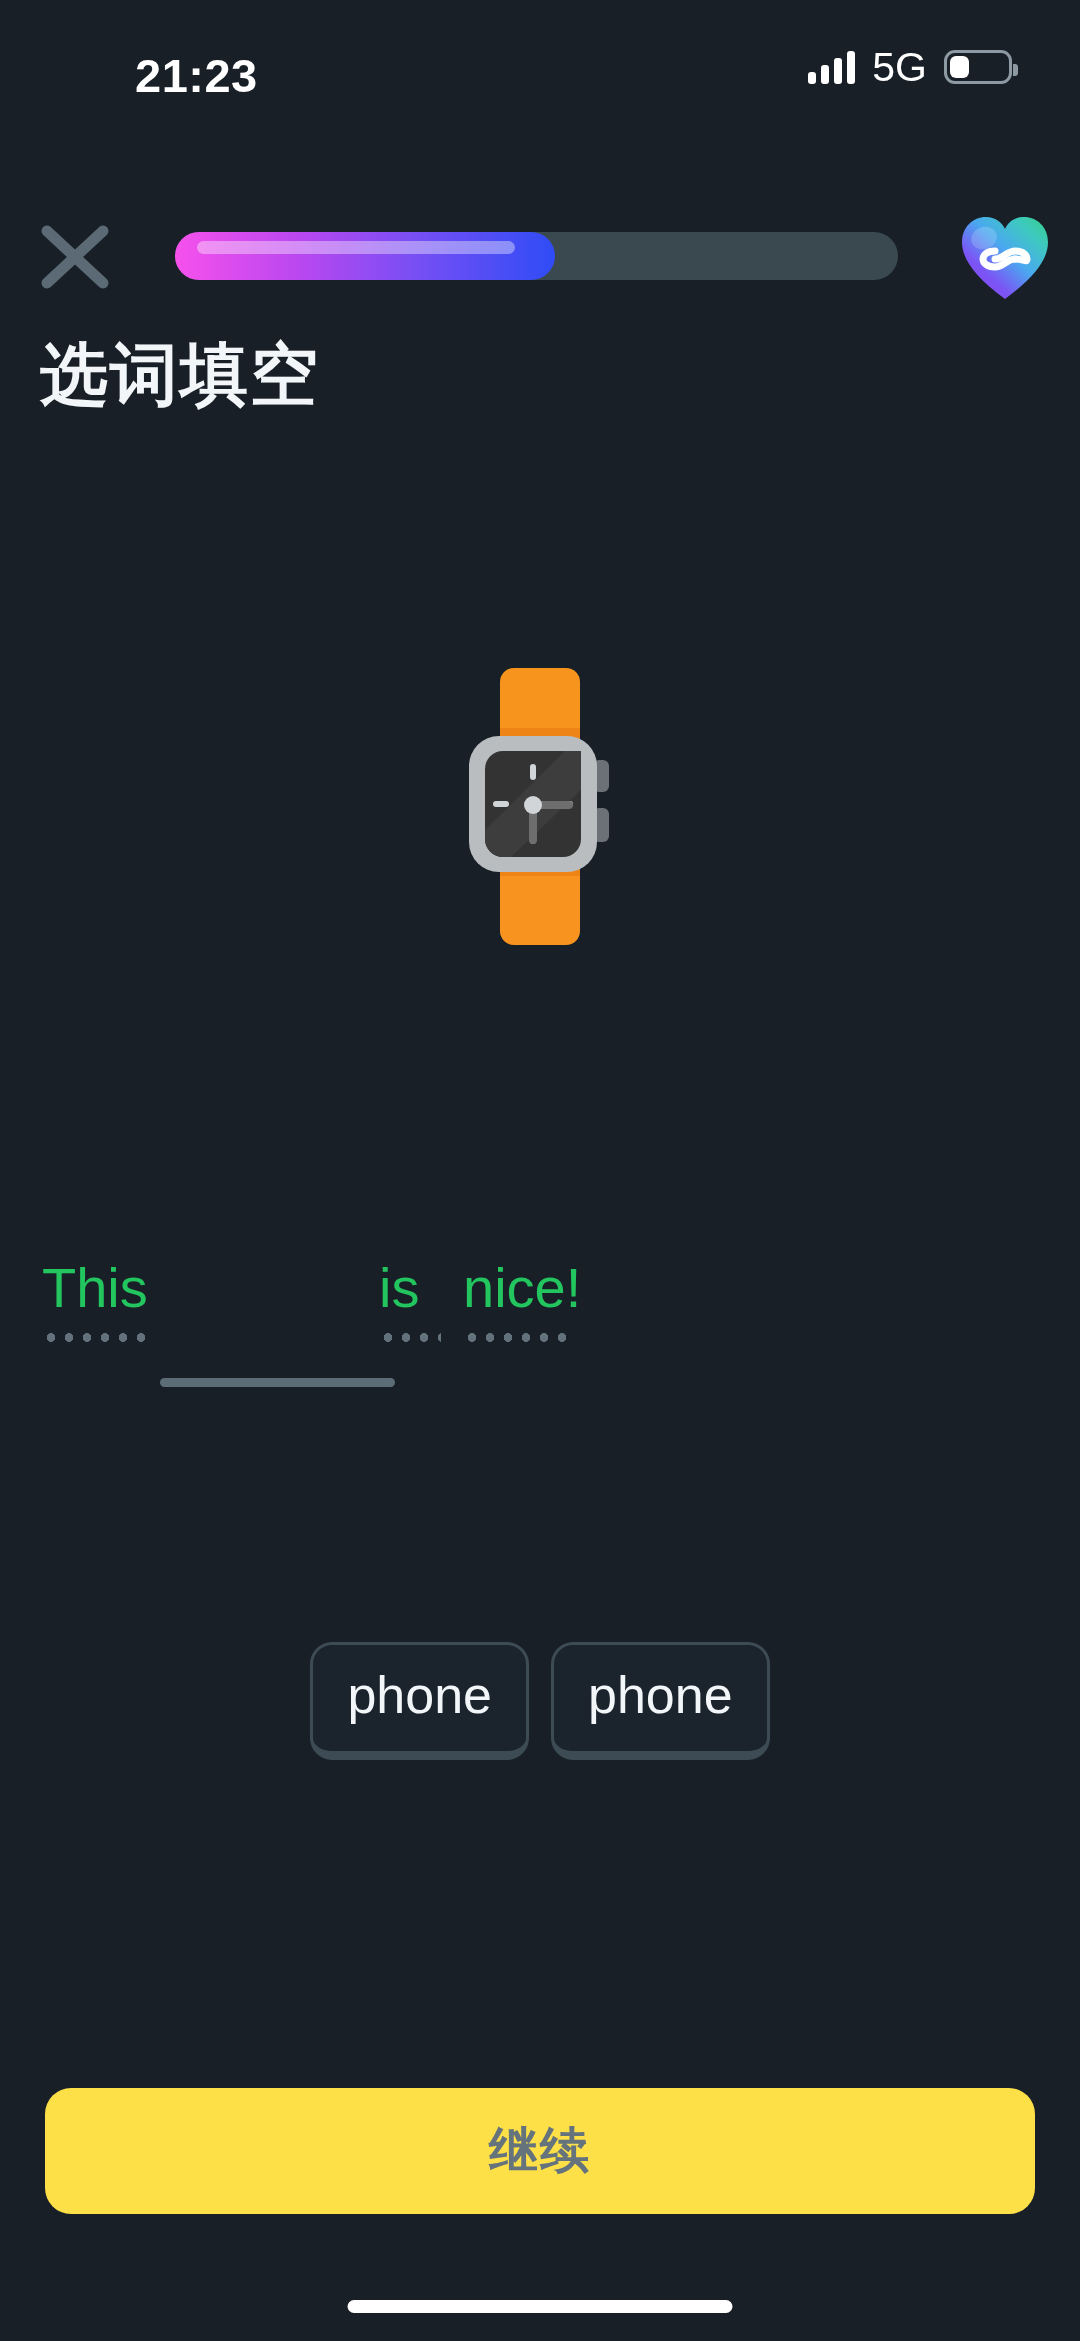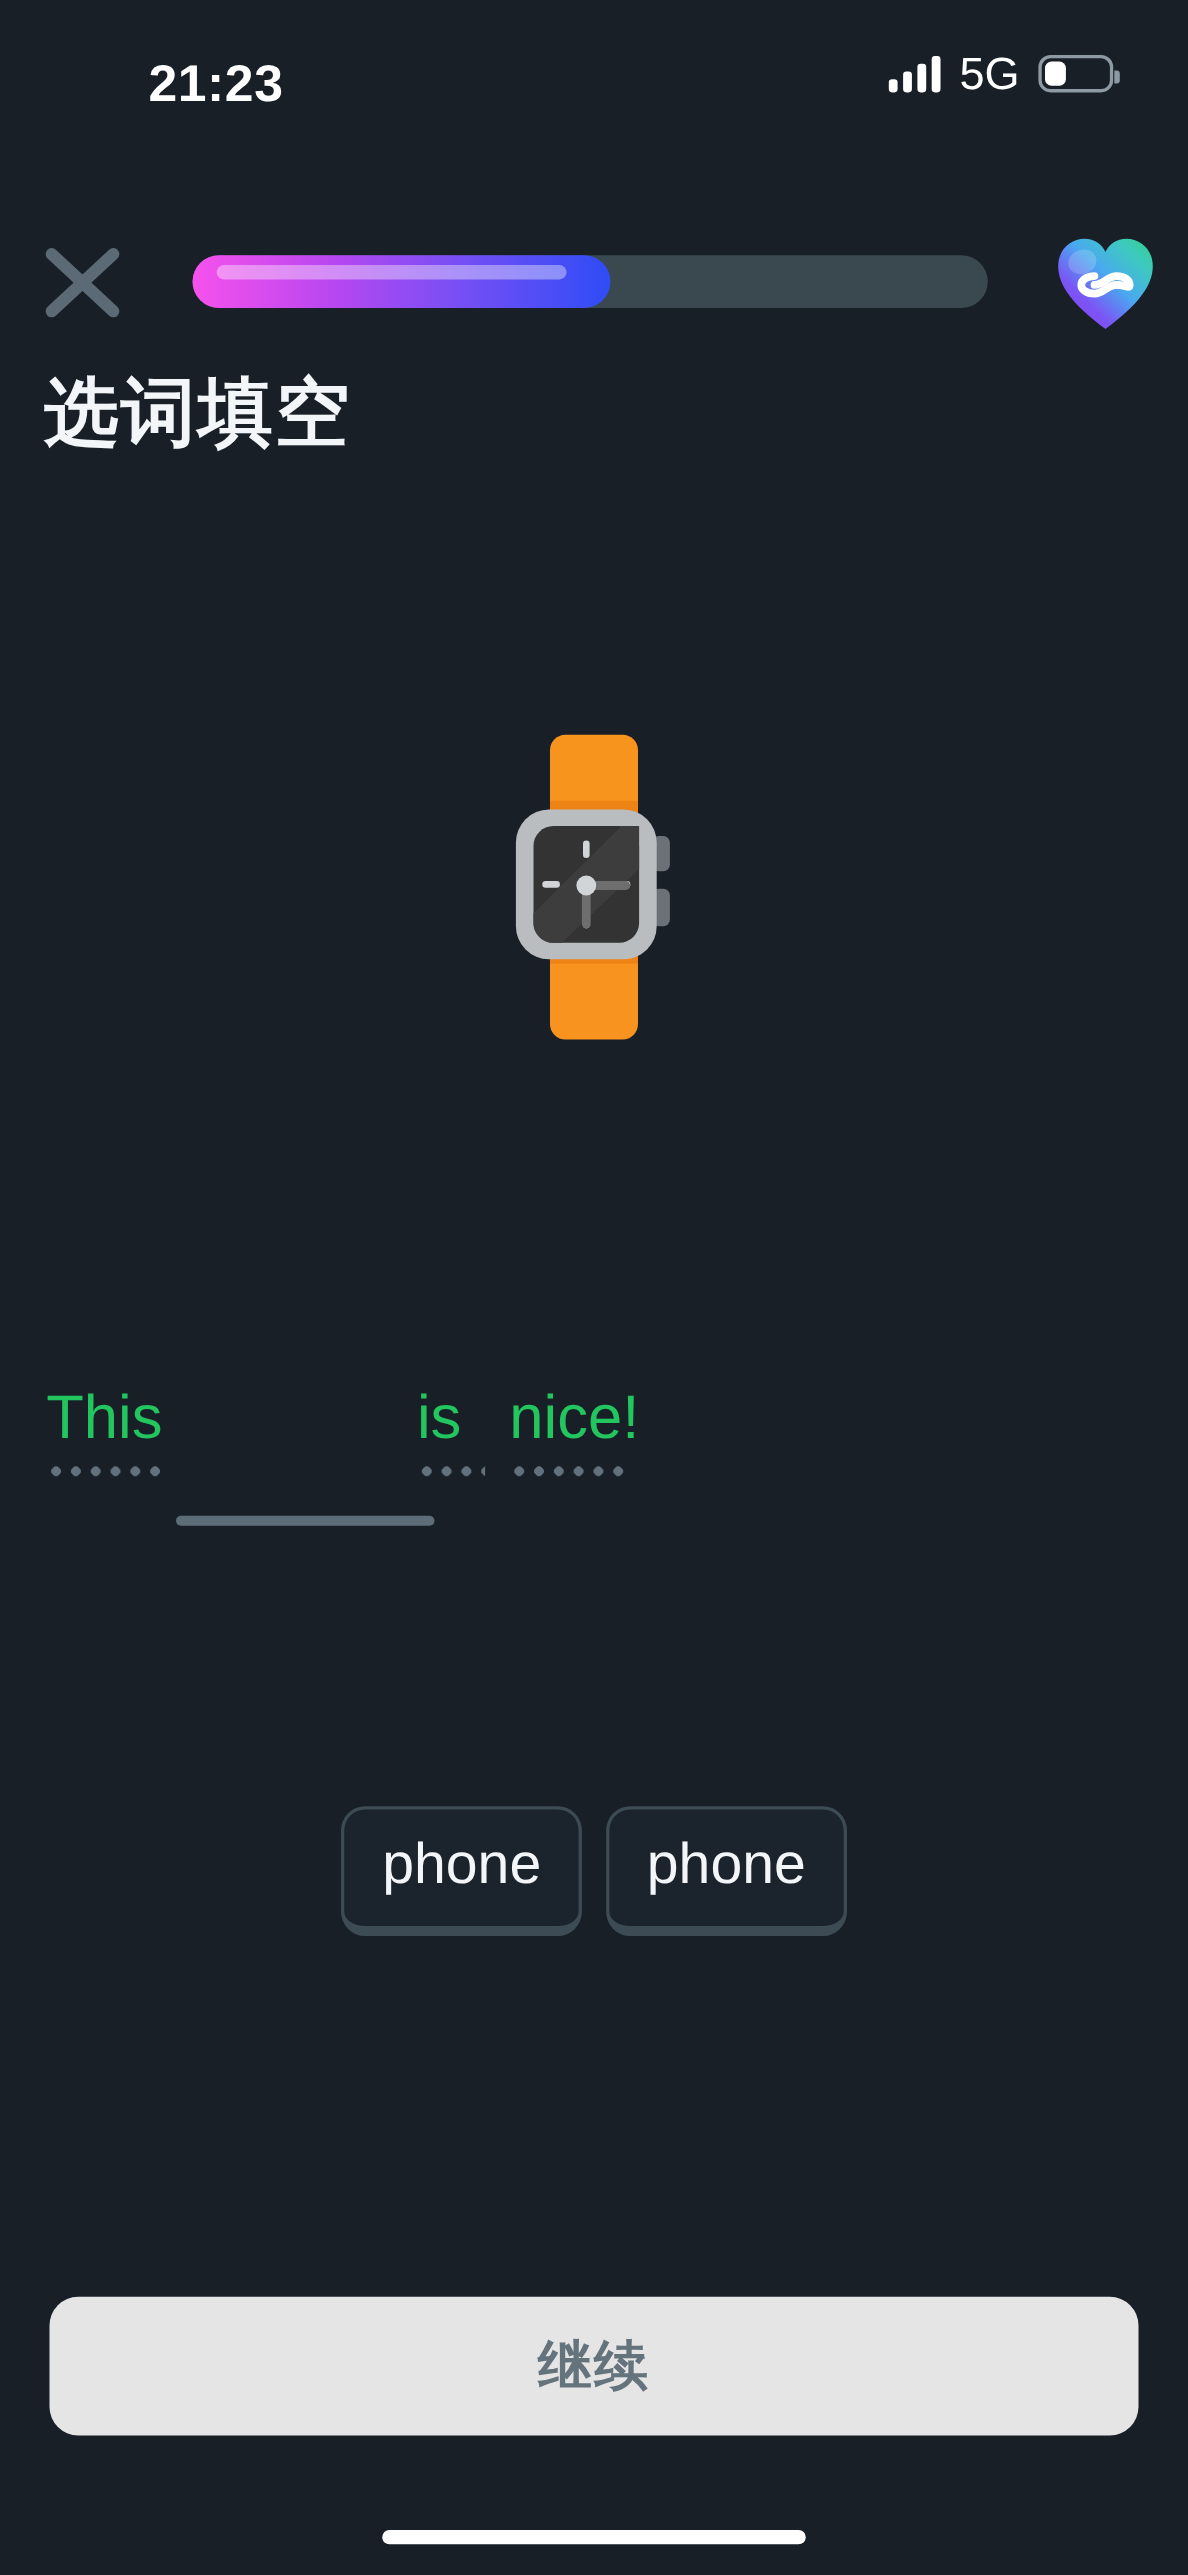--- a/index.html
+++ b/index.html
@@ -140,21 +140,21 @@
   }
   .chip span {
     font-size:52px; color:#f2f6f9; line-height:1;
     position:relative; top:-3px;
   }
 
   
   .continue {
     position:absolute; left:45px; top:2088px;
     width:990px; height:126px;
-    background:#e5e5e5; border-radius:26px;
+    background:#fde047; border-radius:26px;
     display:flex; align-items:center; justify-content:center;
     cursor:default;
   }
   .continue span {
     font-size:49px; font-weight:700; color:#65737d; letter-spacing:2px;
   }
 
   
   .home-bar {
     position:absolute; left:50%; top:2300px;

